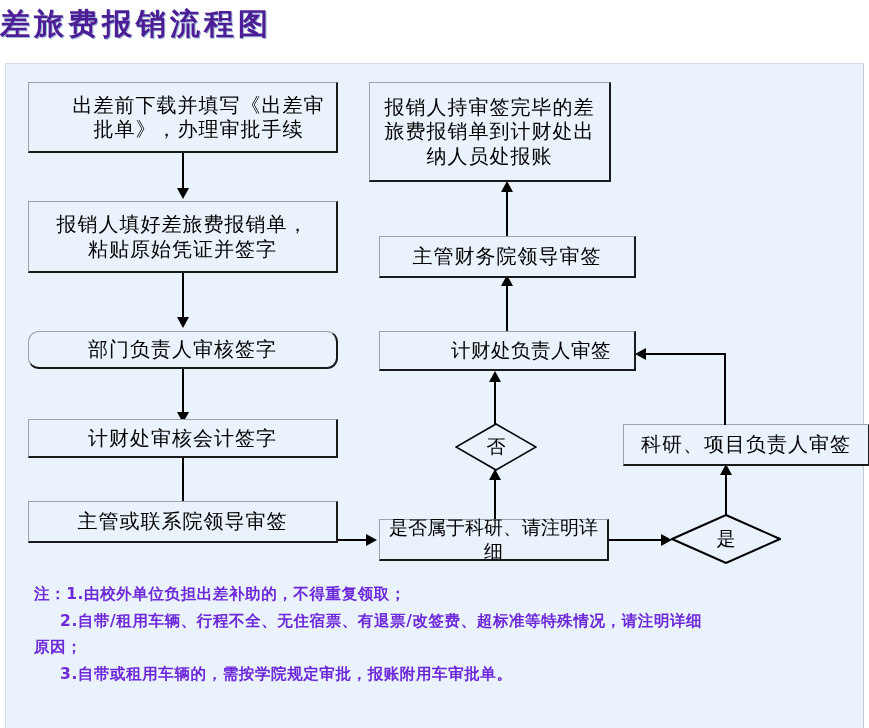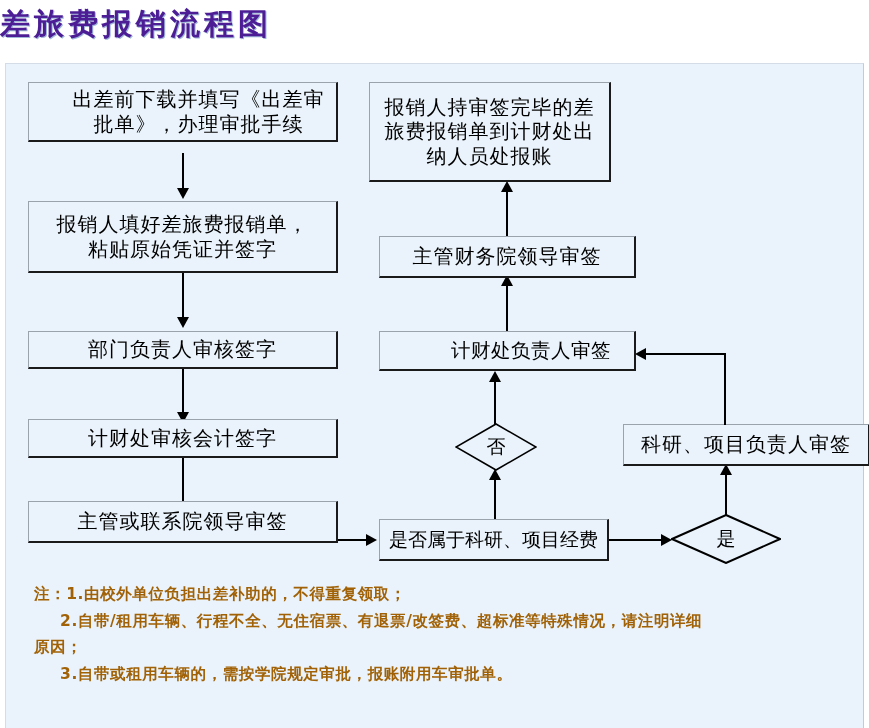--- a/index.html
+++ b/index.html
@@ -63,63 +63,63 @@
   .diamond{
     position:absolute;
     display:flex;align-items:center;justify-content:center;
   }
   .diamond svg{position:absolute;left:0;top:0;}
   .diamond span{
     position:relative;font-size:19px;color:#000;
   }
   #notes{
     position:absolute;left:33px;top:580px;width:800px;
-    font-size:15.5px;color:#a16207;line-height:1.72;
+    font-size:15.5px;color:#6d28d9;line-height:1.72;
     letter-spacing:0.6px;
     font-family:"DejaVu Sans","Liberation Sans",sans-serif;
     font-weight:bold;
   }
   #notes div{white-space:pre-wrap;}
   .indent{text-indent:26px;}
 </style>
 </head>
 <body>
 
 <div id="title">差旅费报销流程图</div>
 
 <div id="panel">
 
-  <div class="box t1" style="left:22px;top:18px;width:310px;height:60px;padding-left:32px;">出差前下载并填写《出差审
+  <div class="box t1" style="left:22px;top:18px;width:310px;height:71px;padding-left:32px;">出差前下载并填写《出差审
 批单》，办理审批手续</div>
 
   <div class="vline" style="left:176px;top:89px;height:37px;"></div>
   <div class="arrow-down" style="left:171px;top:124px;"></div>
 
   <div class="box t1" style="left:22px;top:137px;width:310px;height:72px;">报销人填好差旅费报销单，
 粘贴原始凭证并签字</div>
 
   <div class="vline" style="left:176px;top:209px;height:46px;"></div>
   <div class="arrow-down" style="left:171px;top:253px;"></div>
 
-  <div class="box t1" style="left:22px;top:267px;width:310px;height:38px;">部门负责人审核签字</div>
+  <div class="box t1" style="left:22px;top:267px;width:310px;height:38px;border-radius:11px;">部门负责人审核签字</div>
 
   <div class="vline" style="left:176px;top:305px;height:45px;"></div>
   <div class="arrow-down" style="left:171px;top:348px;"></div>
 
   <div class="box t1" style="left:22px;top:355px;width:310px;height:39px;">计财处审核会计签字</div>
 
   <div class="vline" style="left:176px;top:394px;height:56px;"></div>
   <div class="arrow-down" style="left:171px;top:448px;"></div>
 
   <div class="box t1" style="left:22px;top:437px;width:310px;height:42px;">主管或联系院领导审签</div>
 
   <div class="hline" style="left:332px;top:475px;width:30px;"></div>
   <div class="arrow-right" style="left:360px;top:470px;"></div>
 
-  <div class="box tight" style="left:373px;top:455px;width:230px;height:42px;">是否属于科研、项目经费</div>
+  <div class="box tight" style="left:373px;top:455px;width:230px;height:42px;">是否属于科研、请注明详细</div>
 
   <div class="hline" style="left:603px;top:475px;width:54px;"></div>
   <div class="arrow-right" style="left:655px;top:470px;"></div>
 
   <div class="diamond" style="left:665px;top:450px;width:110px;height:50px;">
     <svg width="110" height="50" viewBox="0 0 110 50">
       <polygon points="55,1 109,25 55,49 1,25" fill="#eaf3fb" stroke="#000" stroke-width="2"></polygon>
     </svg>
     <span>是</span>
   </div>

